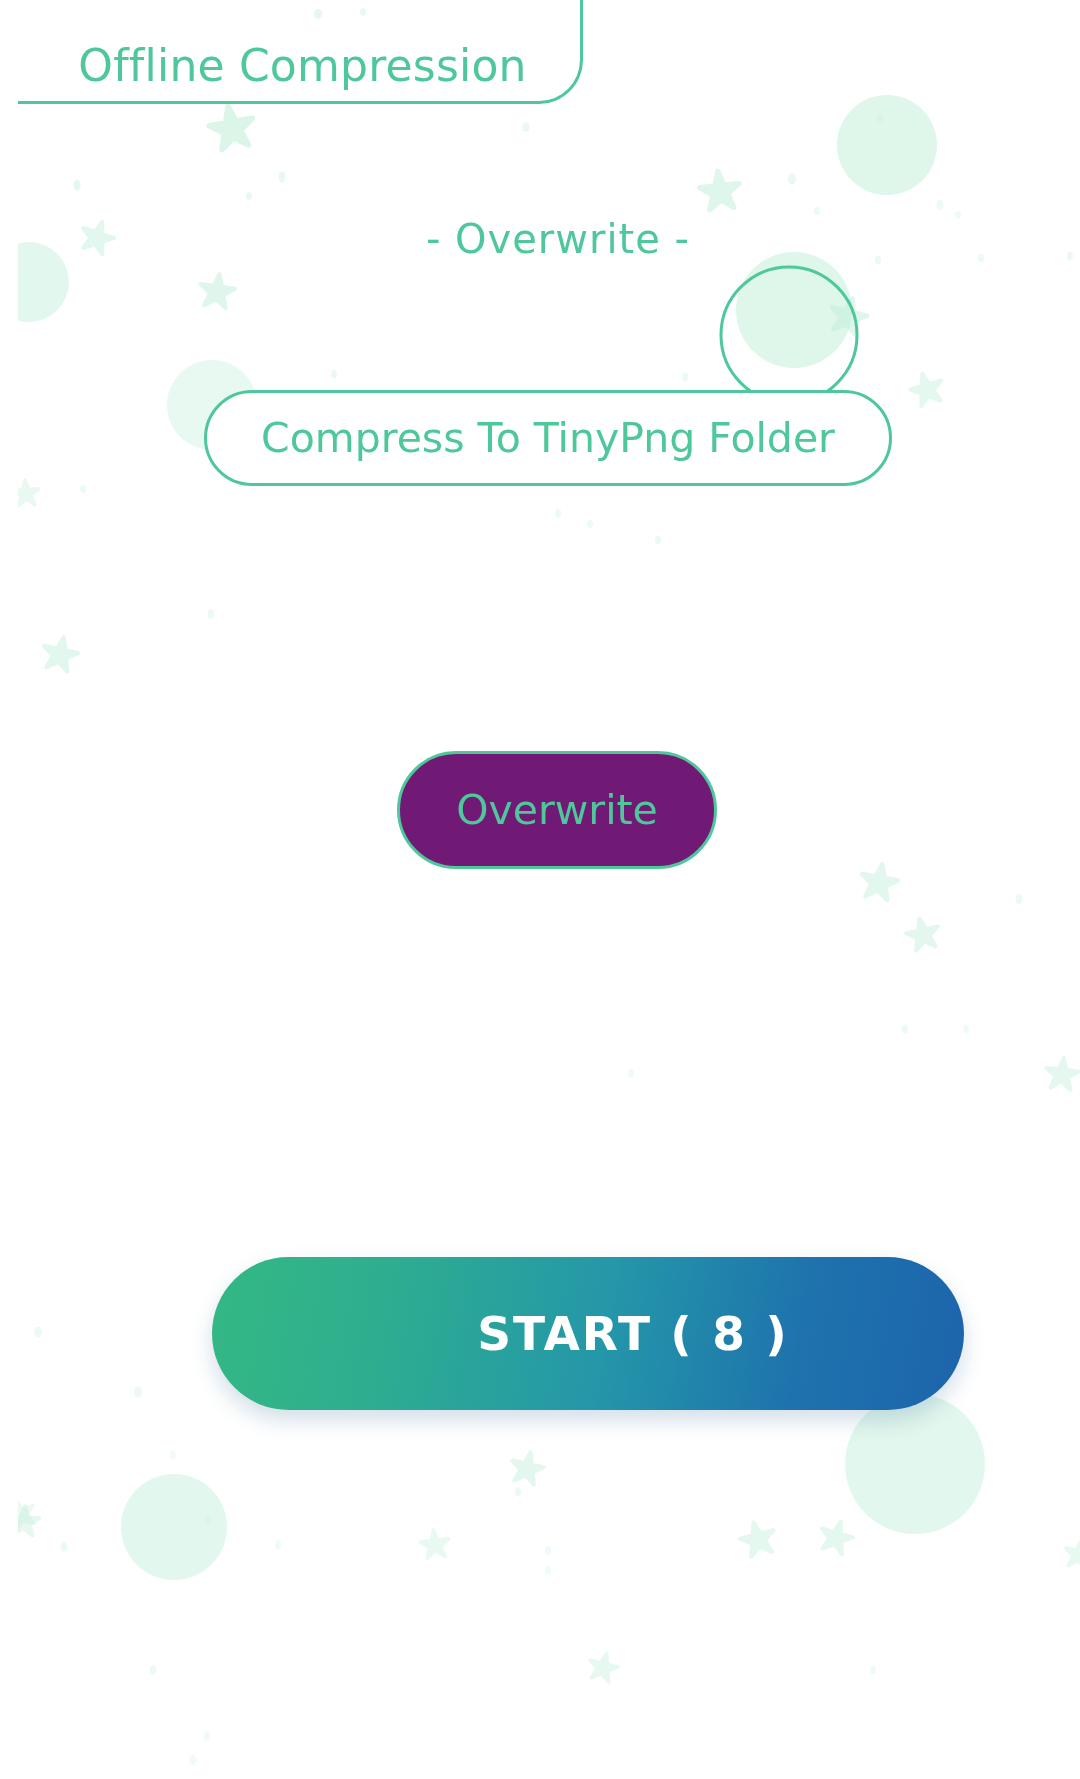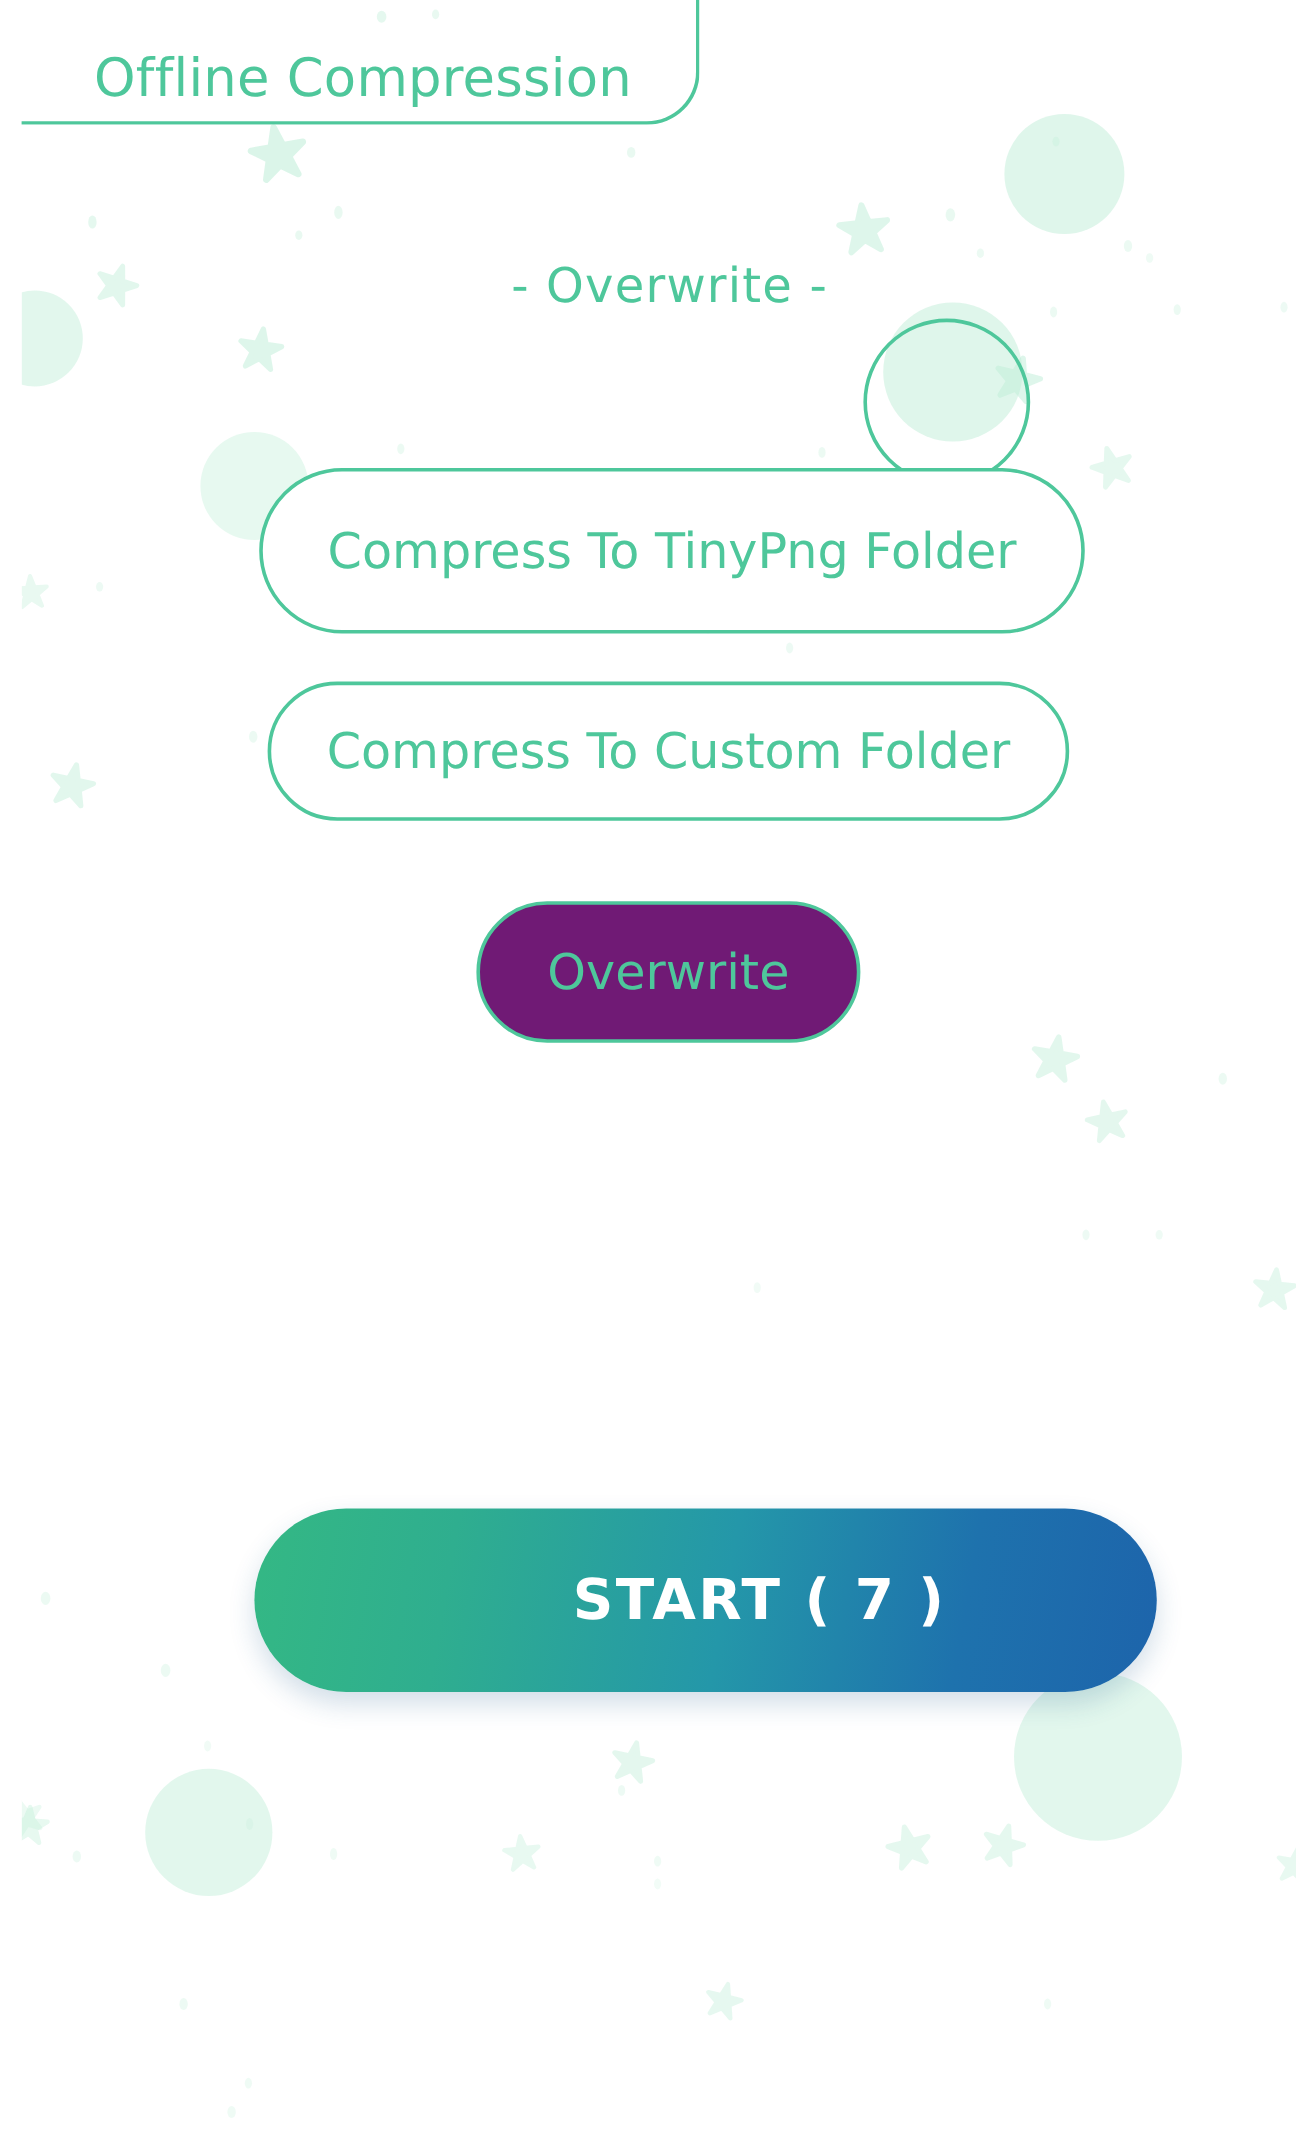--- a/index.html
+++ b/index.html
@@ -88,24 +88,24 @@
     justify-content: center;
     font-size: 41px;
     color: #4ec79b;
     white-space: nowrap;
     z-index: 2;
   }
   .option-pill.selected {
     background: #701a75;
   }
   #opt-tinypng {
-    left: 198px;
+    left: 186px;
     top: 390px;
     width: 688px;
-    height: 138px;
+    height: 96px;
   }
   #opt-custom {
     left: 205px;
     top: 568px;
     width: 668px;
     height: 116px;
   }
   #opt-overwrite {
     left: 379px;
     top: 751px;
@@ -253,21 +253,20 @@
       <ellipse cx="530" cy="1570" rx="3" ry="4.5" fill="#bfeed8" opacity="0.2"></ellipse>
     </svg>
 
   <div id="header-card"></div>
   <div id="header-title">Offline Compression</div>
 
   <div class="section-label" id="label-mandatory">- Overwrite -</div>
 
   <div class="option-pill" id="opt-tinypng">Compress To TinyPng Folder</div>
 
-  <div class="option-pill" id="opt-custom">Compress To Custom Folder</div>
 
   <div class="option-pill selected" id="opt-overwrite">Overwrite</div>
 
 
 
-  <button id="start-button">START ( 7 )</button>
+  <button id="start-button">START ( 8 )</button>
 
 </div>
 
 </body></html>

